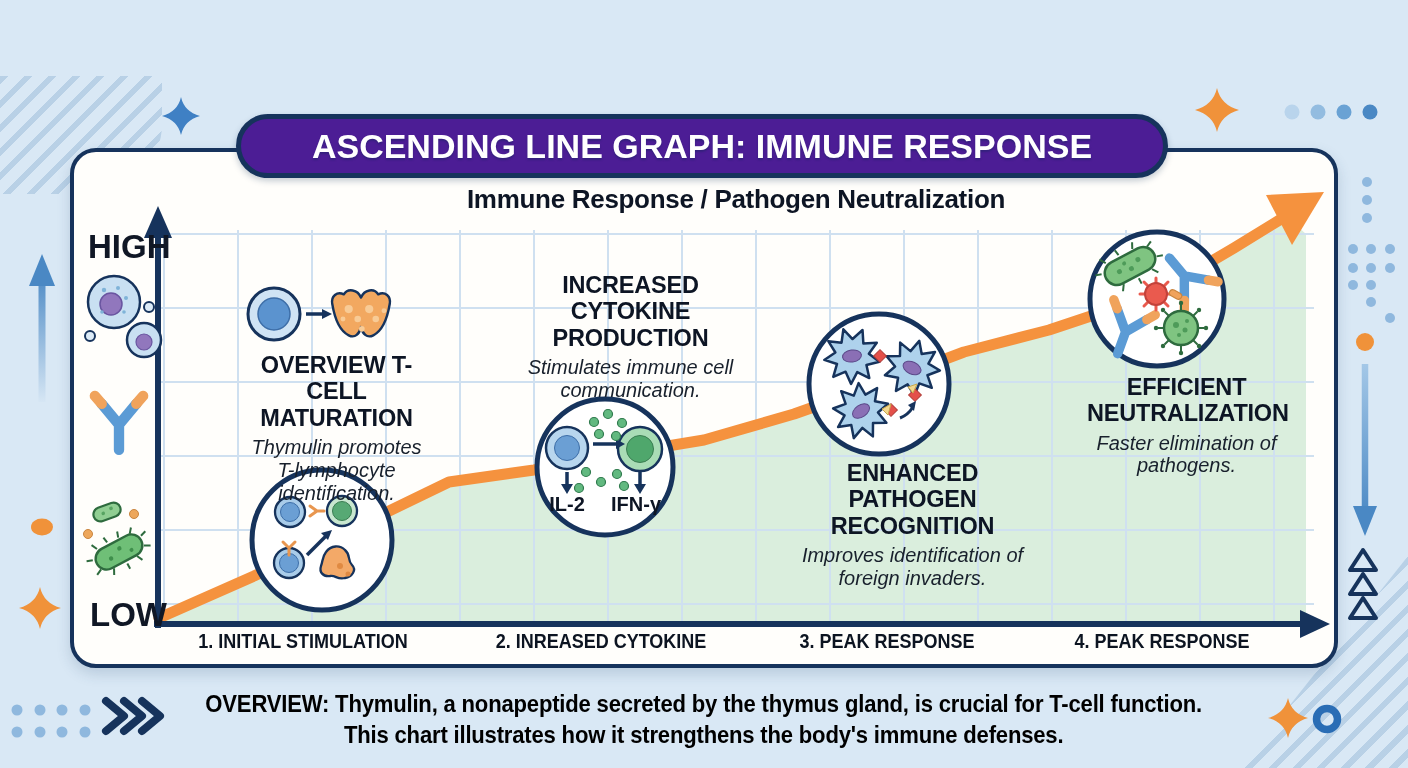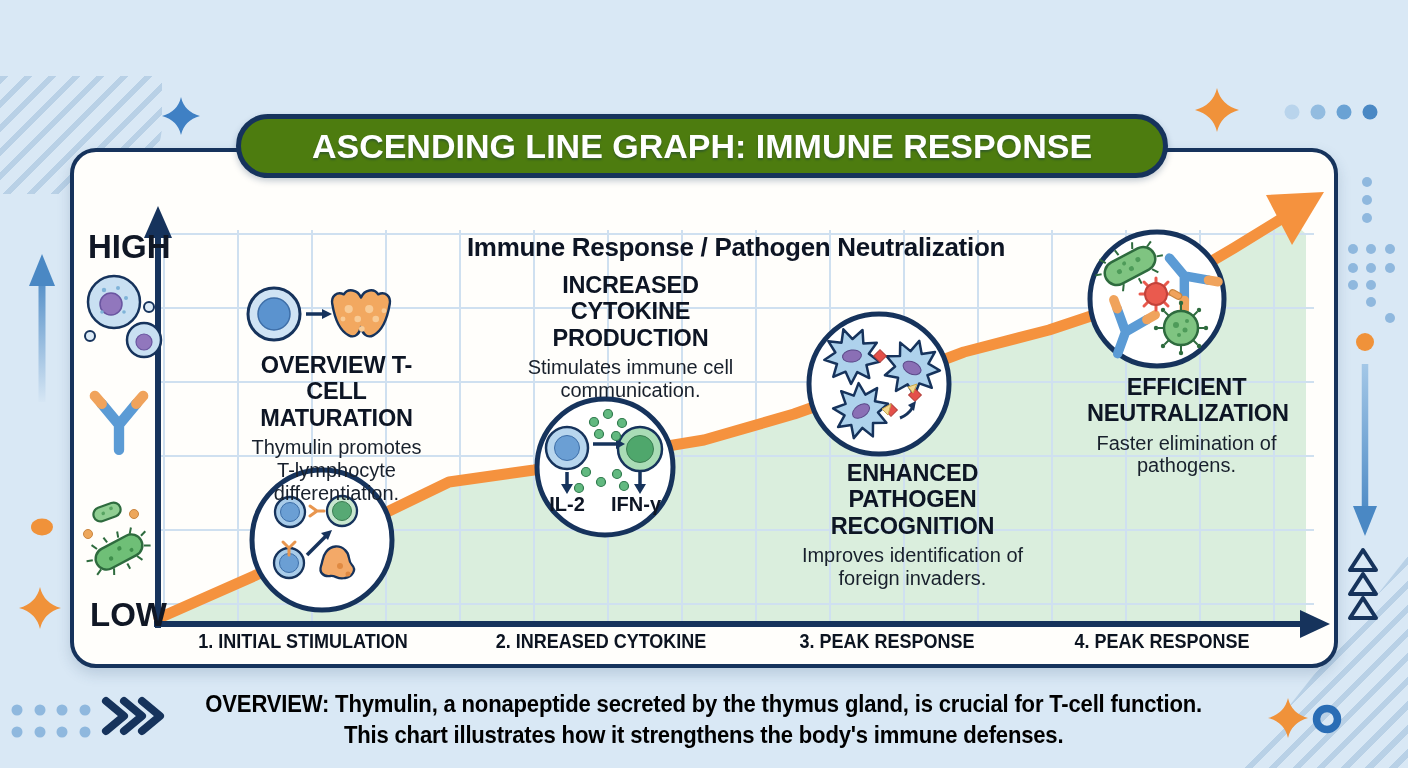--- a/index.html
+++ b/index.html
@@ -16,39 +16,39 @@
 
   
   .hatch { position:absolute; z-index:0;
            background:repeating-linear-gradient(135deg, rgba(145,180,212,.45) 0 6px, rgba(0,0,0,0) 6px 17px); }
   .hatch-tl { left:0; top:76px; width:162px; height:118px; border-radius:0 0 70px 0; }
   .hatch-br { left:1240px; top:556px; width:168px; height:212px; clip-path:polygon(100% 0,100% 100%,0 100%); }
 
   .deco-svg { position:absolute; left:0; top:0; width:1408px; height:768px; z-index:1; pointer-events:none; }
 
   
-  .banner { position:absolute; left:236px; top:114px; width:932px; height:64px; background:#4d7c0f;
+  .banner { position:absolute; left:236px; top:114px; width:932px; height:64px; background:#4c1d95;
             border:5px solid #16335c; border-radius:38px; z-index:3; display:flex; align-items:center;
             justify-content:center; box-shadow:0 3px 6px rgba(20,50,90,.25); }
   .banner span { color:#fff; font-size:34px; font-weight:700; white-space:nowrap;
                  text-shadow:0 2px 2px rgba(10,40,80,.35); }
 
   
   .card { position:absolute; left:70px; top:148px; width:1268px; height:520px; background:#fffefb;
           border:4px solid #16335c; border-radius:26px; z-index:2; box-shadow:0 6px 14px rgba(40,70,110,.18); }
   .plot { position:absolute; left:0; top:0; width:1260px; height:512px; }
   .chart-title { position:absolute; left:82px; top:32px; width:1160px; text-align:center; font-size:26px;
-                 font-weight:700; color:#0d1524; letter-spacing:-0.3px; z-index:1;margin-top:48px; }
+                 font-weight:700; color:#0d1524; letter-spacing:-0.3px; z-index:1; }
   .axis-label { position:absolute; font-weight:700; font-size:33px; color:#101725; z-index:1; }
   .axis-high { left:14px; top:76px; }
   .axis-low  { left:16px; top:444px; }
 
   .stage-block { position:absolute; text-align:center; transform:translateX(-50%); z-index:1;padding-left:41px; }
   .stage-heading { font-size:23.5px; font-weight:700; color:#0d1524; line-height:1.12; letter-spacing:-0.2px; }
-  .stage-desc { font-size:20px; font-weight:400; color:#18202c; line-height:1.14; margin:5px auto 0; }
+  .stage-desc { font-size:20px; font-weight:400; color:#18202c; line-height:1.14; margin:5px auto 0;font-style:italic; }
   #block1 { left:242px; top:200px; width:250px; } #block1 .stage-desc { max-width:190px; }
   #block2 { left:536px; top:120px; width:300px; } #block2 .stage-desc { max-width:235px; }
   #block3 { left:818px; top:308px; width:300px; } #block3 .stage-desc { max-width:245px; }
   #block4 { left:1092px; top:222px; width:240px; } #block4 .stage-desc { max-width:200px; }
 
   .stage-label { position:absolute; top:478px; font-size:20px; font-weight:700; color:#0c1421;
                  white-space:nowrap; transform:translateX(-50%) scaleX(.9); z-index:1; }
   #slabel1 { left:229px; } #slabel2 { left:527px; } #slabel3 { left:813px; } #slabel4 { left:1088px; }
 
   
@@ -375,21 +375,21 @@
         </g>
       </g>
     </svg>
 
     <div class="chart-title">Immune Response / Pathogen Neutralization</div>
     <div class="axis-label axis-high">HIGH</div>
     <div class="axis-label axis-low">LOW</div>
 
     <div class="stage-block" id="block1">
       <div class="stage-heading">OVERVIEW T-CELL MATURATION</div>
-      <div class="stage-desc">Thymulin promotes T-lymphocyte differentiation.</div>
+      <div class="stage-desc">Thymulin promotes T-lymphocyte identification.</div>
     </div>
     <div class="stage-block" id="block2">
       <div class="stage-heading">INCREASED CYTOKINE PRODUCTION</div>
       <div class="stage-desc">Stimulates immune cell communication.</div>
     </div>
     <div class="stage-block" id="block3">
       <div class="stage-heading">ENHANCED PATHOGEN RECOGNITION</div>
       <div class="stage-desc">Improves identification of foreign invaders.</div>
     </div>
     <div class="stage-block" id="block4">

